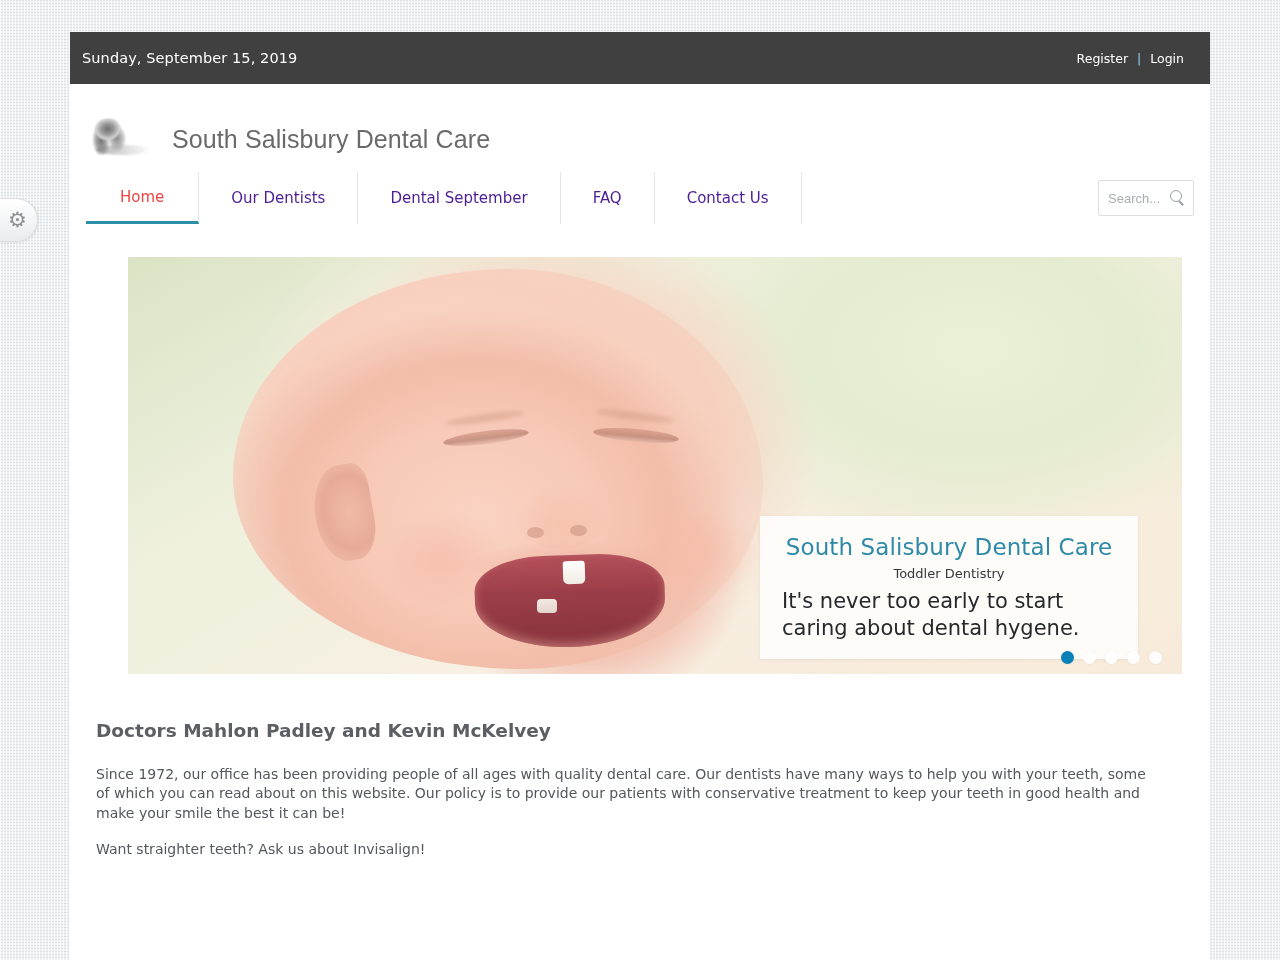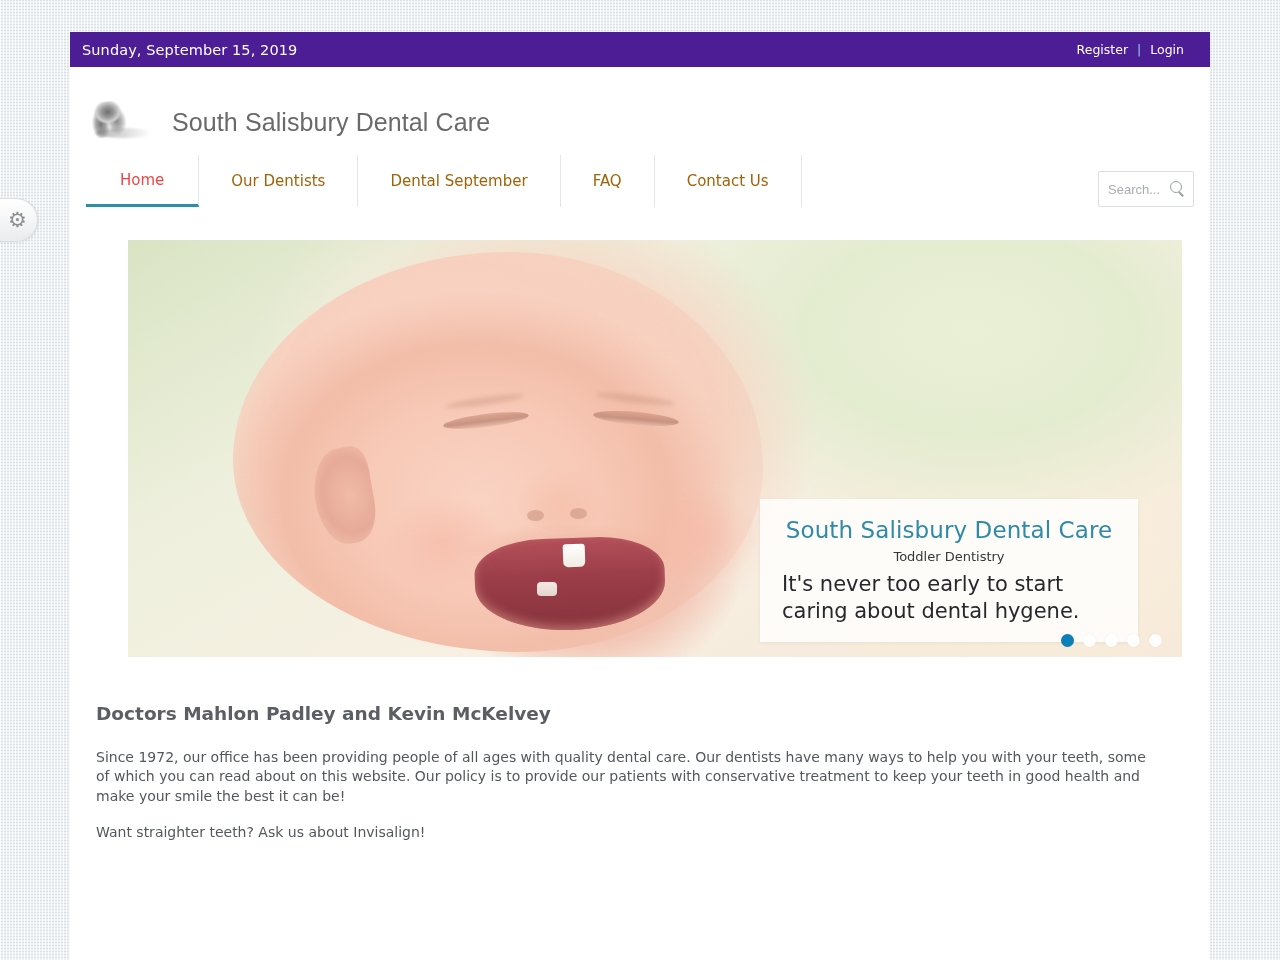--- a/index.html
+++ b/index.html
@@ -26,22 +26,22 @@
     position: absolute;
     left: 70px;
     top: 32px;
     width: 1140px;
     height: 928px;
   }
 
   
   .topbar {
     position: relative;
-    height: 35px;
-    background: #4c1d95;
+    height: 52px;
+    background: #404040;
     color: #ffffff;
     display: flex;
     align-items: center;
     justify-content: space-between;
     padding: 0 17px 0 12px;
   }
   .topbar-date {
     font-size: 14.5px;
     letter-spacing: .1px;
     color: #ffffff;
@@ -131,35 +131,35 @@
     align-items: stretch;
     height: 56px;
   }
   .nav-item {
     position: relative;
     display: flex;
     align-items: center;
     justify-content: center;
     padding: 0 32px;
     font-size: 15px;
-    color: #a16207;
+    color: #4c1d95;
     cursor: pointer;
     height: 52px;
     border-right: 1px solid #e2e6e8;
     white-space: nowrap;
     text-decoration: none;
   }
   .nav-item:first-child { padding: 0 34px; }
   .nav-item.active {
     color: #ef4444;
     border-bottom: 3px solid #2b8fa8;
     text-align: right;
   }
   .searchbox {
-    margin-top: 16px;
+    margin-top: 8px;
     width: 96px;
     height: 36px;
     border: 1px solid #dcdfe1;
     border-radius: 2px;
     display: flex;
     align-items: center;
     padding: 0 7px;
     background: #fff;
   }
   .searchbox input {

